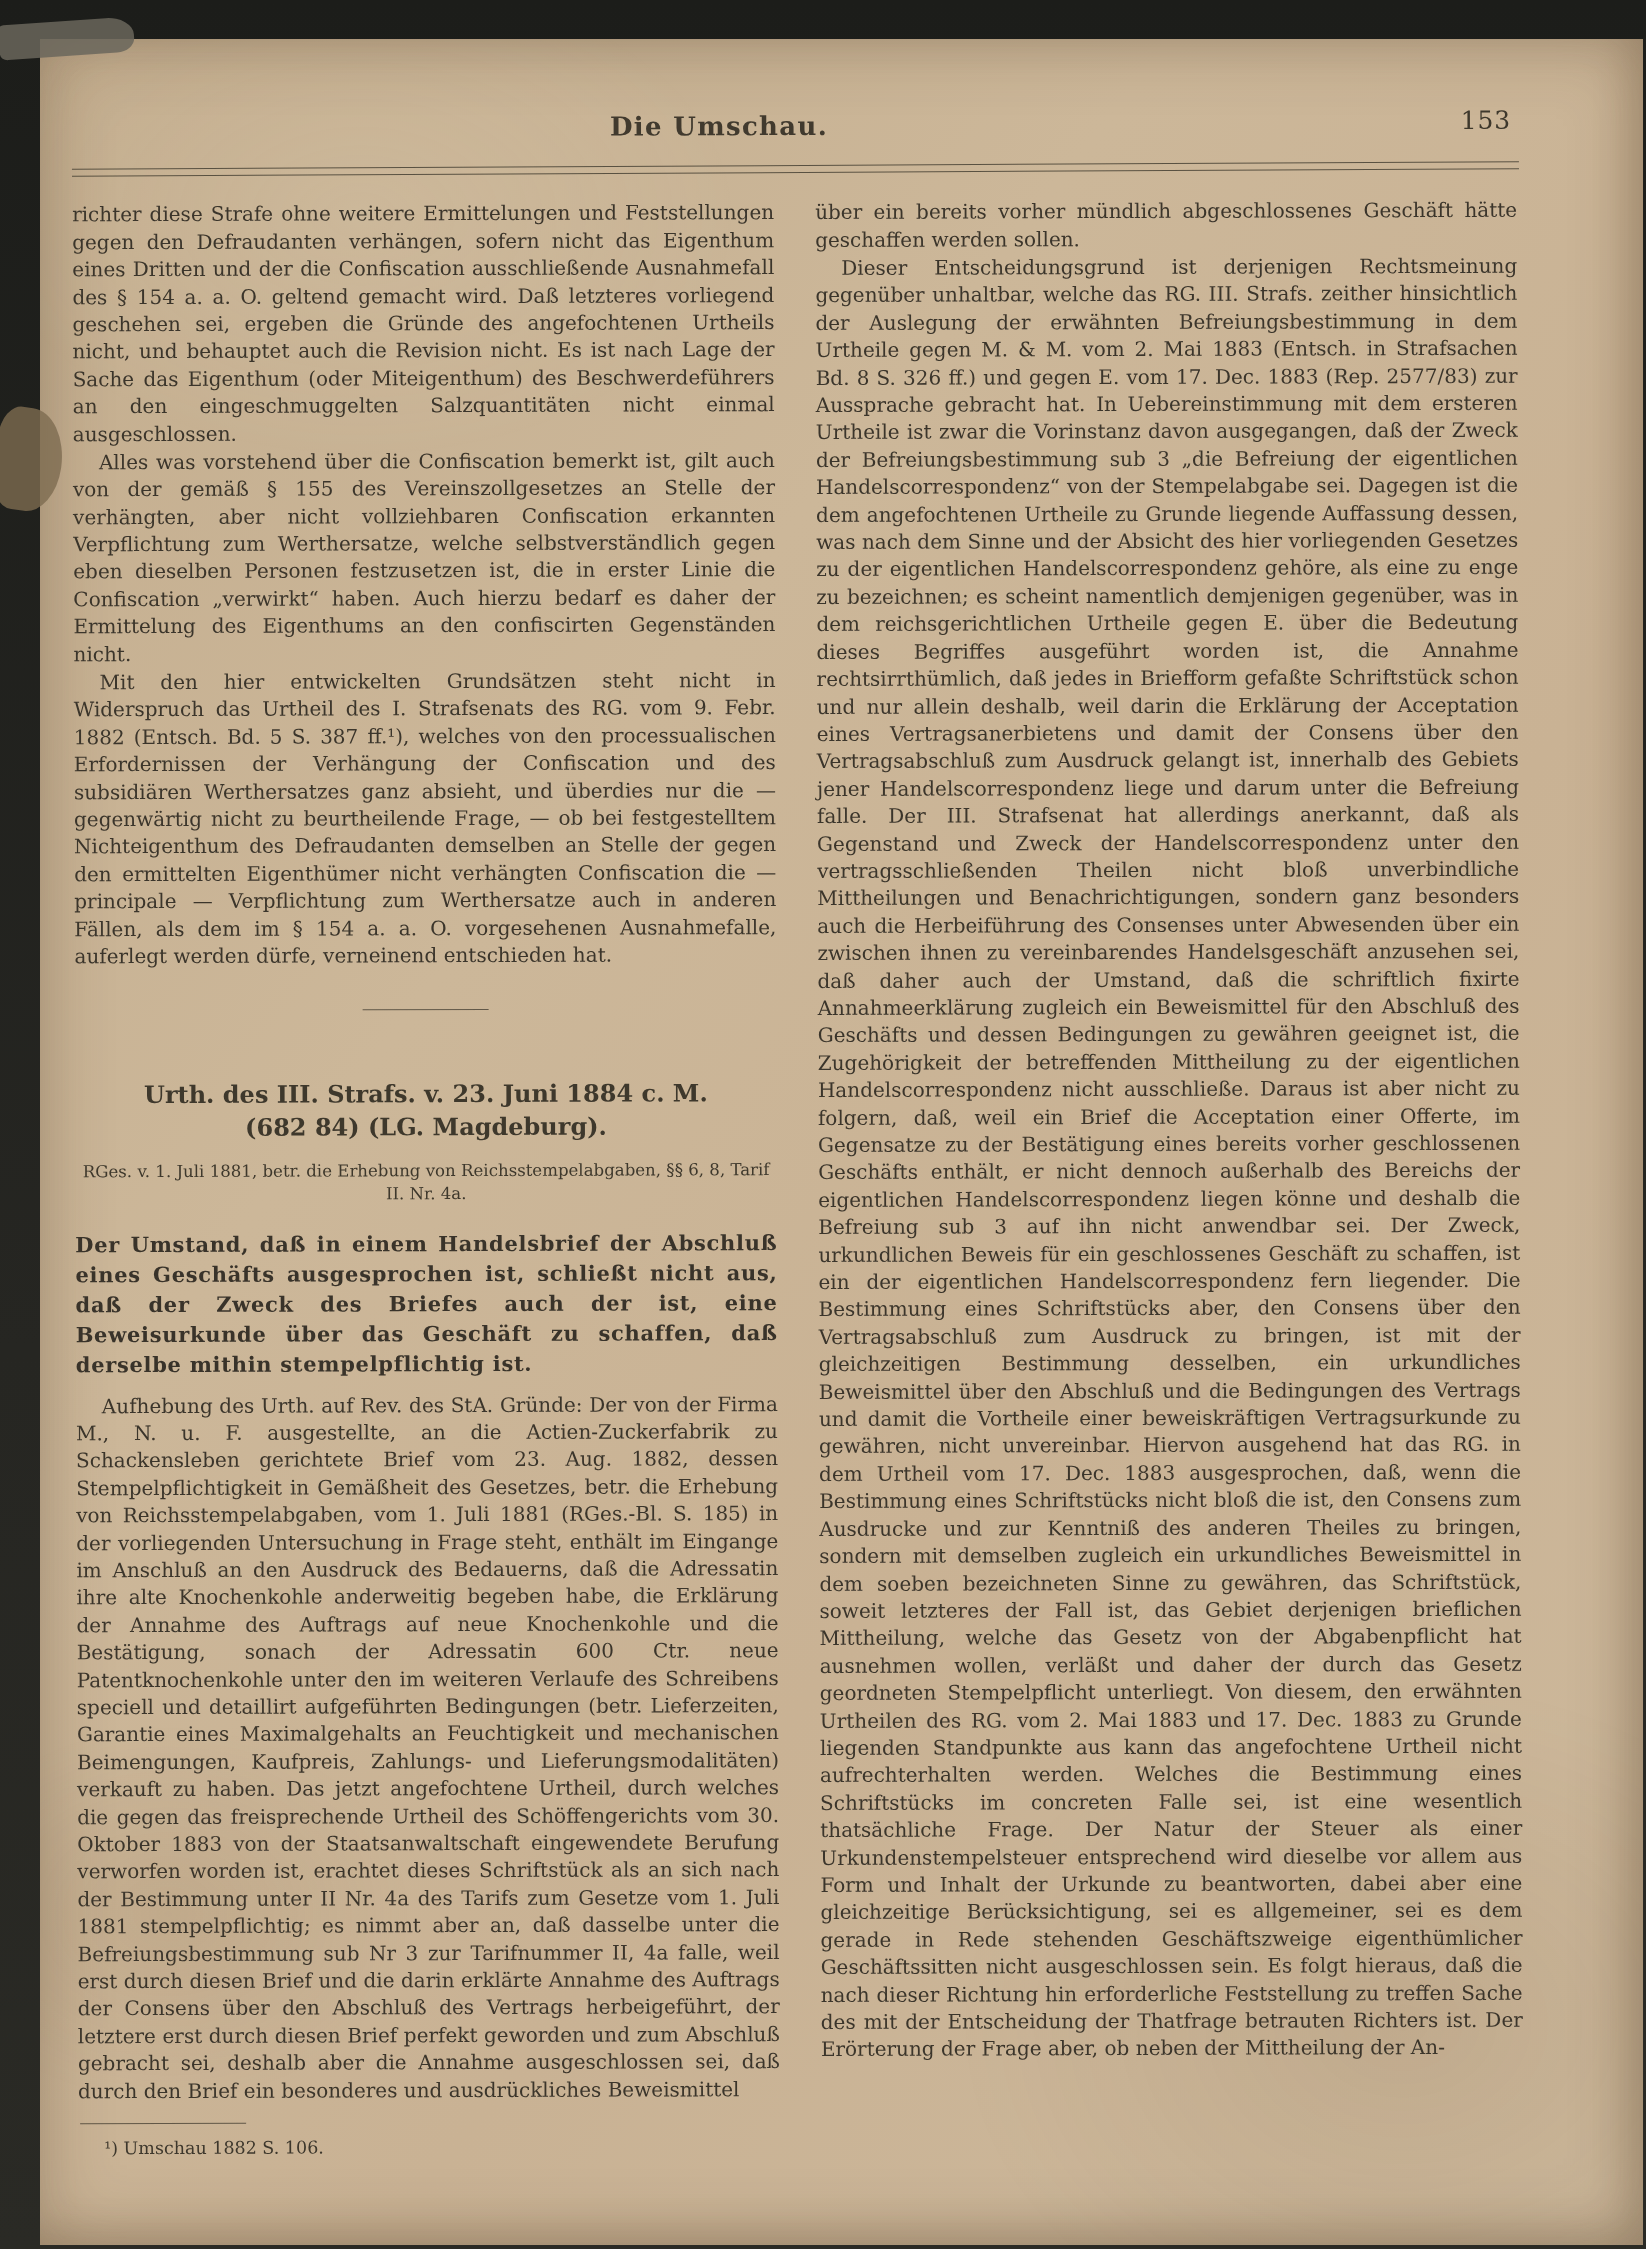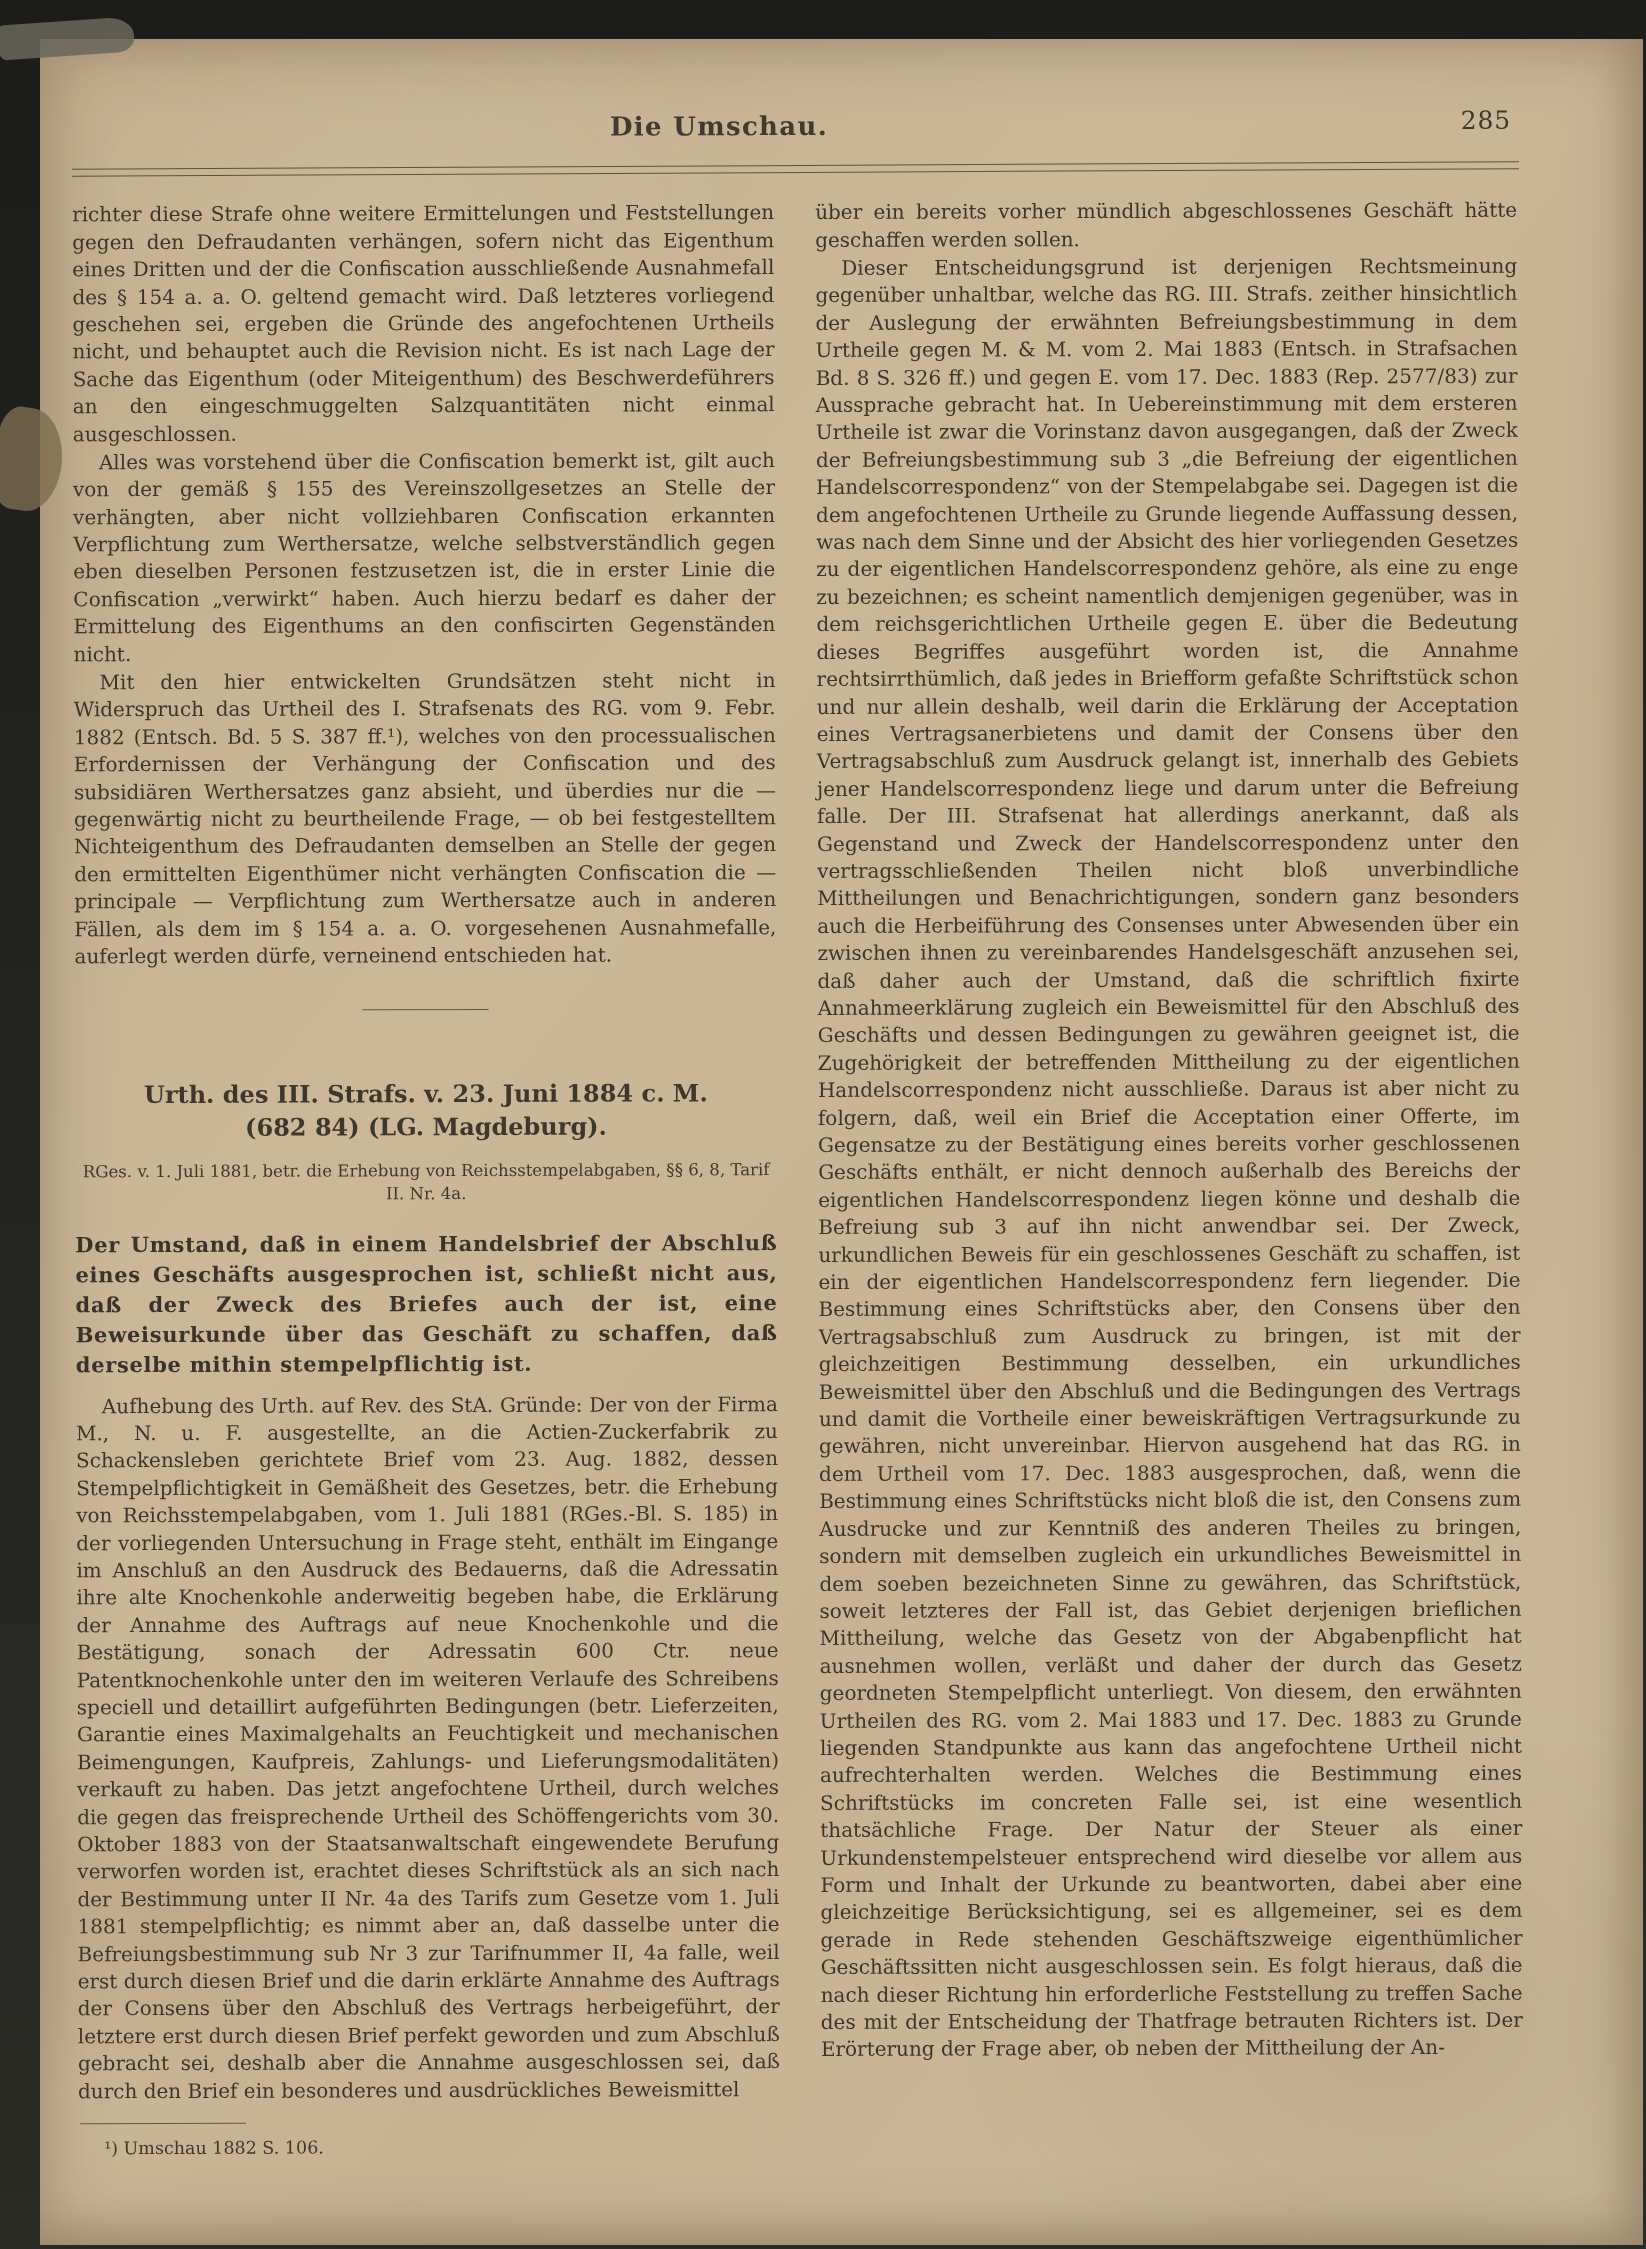--- a/index.html
+++ b/index.html
@@ -177,21 +177,21 @@
 <div class="scan-bg"></div>
 
 <div class="paper">
   <div class="torn-top"></div>
   <div class="torn-mid"></div>
 
   <div class="sheet-inner">
 
     <div class="header-row">
       <div class="journal-title">Die Umschau.</div>
-      <div class="page-number">285</div>
+      <div class="page-number">153</div>
     </div>
 
     <div class="double-rule"></div>
 
     <div class="columns">
 
       <div class="col">
         <p>richter diese Strafe ohne weitere Ermittelungen und Feststellungen gegen den Defraudanten verhängen, sofern nicht das Eigenthum eines Dritten und der die Confiscation ausschließende Ausnahmefall des § 154 a. a. O. geltend gemacht wird. Daß letzteres vorliegend geschehen sei, ergeben die Gründe des angefochtenen Urtheils nicht, und behauptet auch die Revision nicht. Es ist nach Lage der Sache das Eigenthum (oder Miteigenthum) des Beschwerdeführers an den eingeschmuggelten Salzquantitäten nicht einmal ausgeschlossen.</p>
         <p class="indent">Alles was vorstehend über die Confiscation bemerkt ist, gilt auch von der gemäß § 155 des Vereinszollgesetzes an Stelle der verhängten, aber nicht vollziehbaren Confiscation erkannten Verpflichtung zum Werthersatze, welche selbstverständlich gegen eben dieselben Personen festzusetzen ist, die in erster Linie die Confiscation „verwirkt“ haben. Auch hierzu bedarf es daher der Ermittelung des Eigenthums an den confiscirten Gegenständen nicht.</p>
         <p class="indent">Mit den hier entwickelten Grundsätzen steht nicht in Widerspruch das Urtheil des I. Strafsenats des RG. vom 9. Febr. 1882 (Entsch. Bd. 5 S. 387 ff.¹), welches von den processualischen Erfordernissen der Verhängung der Confiscation und des subsidiären Werthersatzes ganz absieht, und überdies nur die — gegenwärtig nicht zu beurtheilende Frage, — ob bei festgestelltem Nichteigenthum des Defraudanten demselben an Stelle der gegen den ermittelten Eigenthümer nicht verhängten Confiscation die — principale — Verpflichtung zum Werthersatze auch in anderen Fällen, als dem im § 154 a. a. O. vorgesehenen Ausnahmefalle, auferlegt werden dürfe, verneinend entschieden hat.</p>

